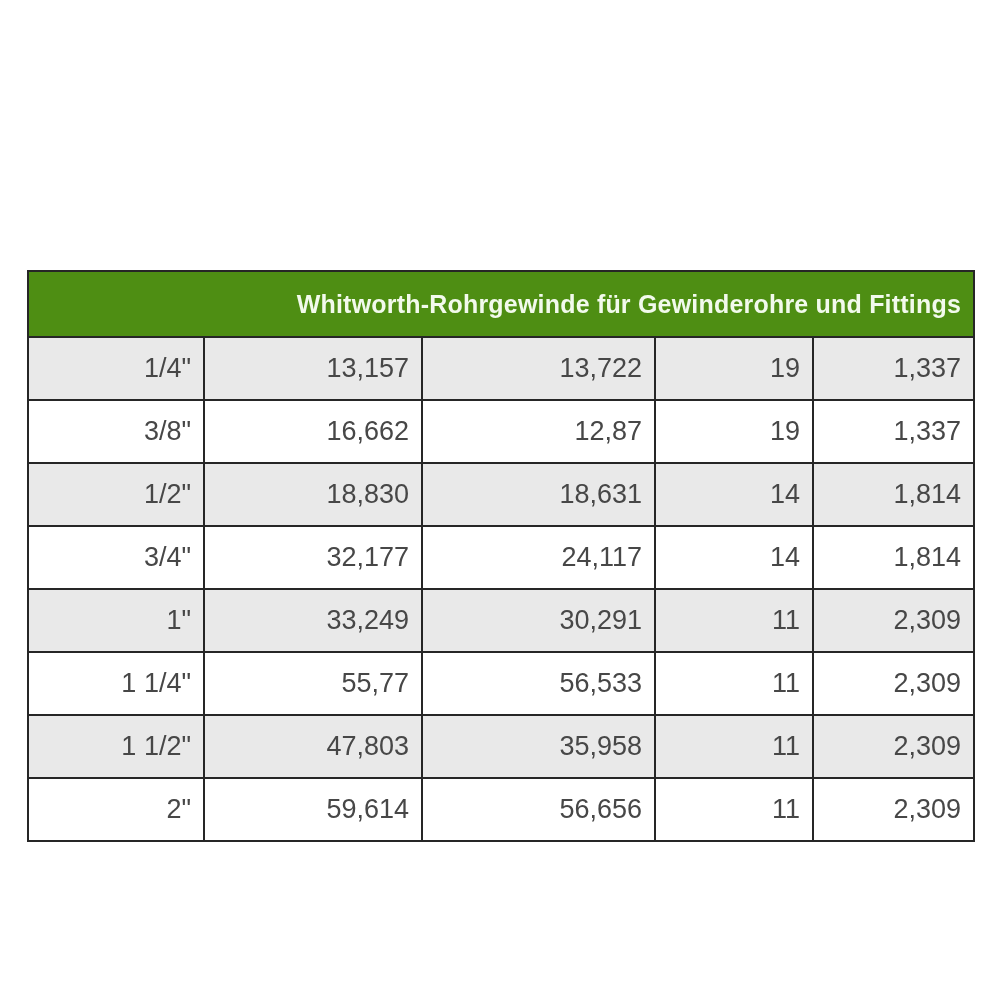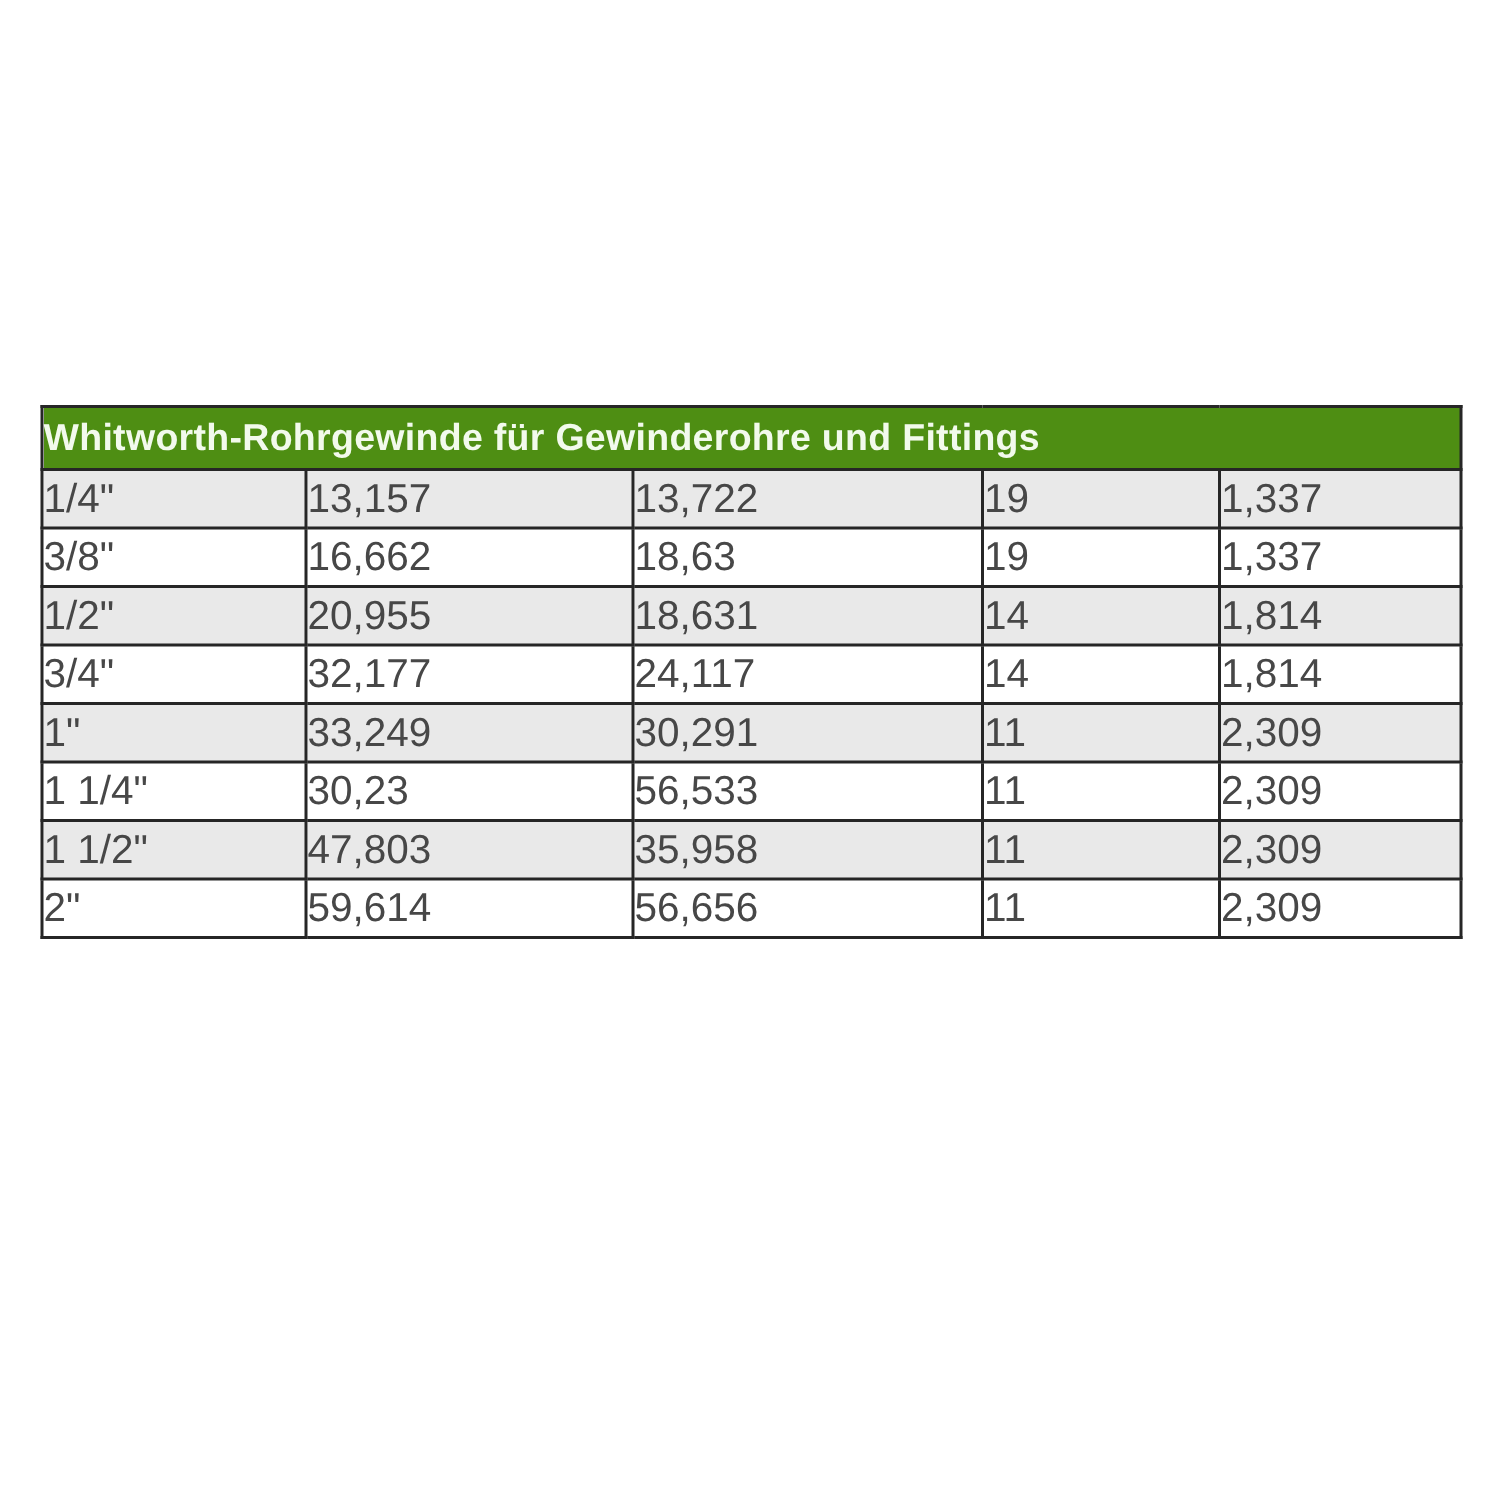--- a/index.html
+++ b/index.html
@@ -19,23 +19,23 @@
   }
   table.thread-table {
     border-collapse: collapse;
     table-layout: fixed;
     width: 100%;
     border: 2px solid var(--border, #222222);
   }
   table.thread-table th,
   table.thread-table td {
     border: 2px solid var(--border, #2e2e2e);
-    text-align: left;
+    text-align: right;
     vertical-align: middle;
-    padding: 0;
+    padding: 12px;
     overflow: hidden;
   }
   .title-cell {
     background: var(--title-bg, #4e8e13);
     color: var(--title-text, #f2faec);
     font-size: 25px;
     font-weight: bold;
     height: 40px;
     letter-spacing: 0.2px;
   }
@@ -79,48 +79,48 @@
         <tr>
     <td>1/4"</td>
     <td>13,157</td>
     <td>13,722</td>
     <td>19</td>
     <td>1,337</td>
   </tr>
         <tr>
     <td>3/8"</td>
     <td>16,662</td>
-    <td>18,63</td>
+    <td>12,87</td>
     <td>19</td>
     <td>1,337</td>
   </tr>
         <tr>
     <td>1/2"</td>
-    <td>20,955</td>
+    <td>18,830</td>
     <td>18,631</td>
     <td>14</td>
     <td>1,814</td>
   </tr>
         <tr>
     <td>3/4"</td>
     <td>32,177</td>
     <td>24,117</td>
     <td>14</td>
     <td>1,814</td>
   </tr>
         <tr>
     <td>1"</td>
     <td>33,249</td>
     <td>30,291</td>
     <td>11</td>
     <td>2,309</td>
   </tr>
         <tr>
     <td>1 1/4"</td>
-    <td>30,23</td>
+    <td>55,77</td>
     <td>56,533</td>
     <td>11</td>
     <td>2,309</td>
   </tr>
         <tr>
     <td>1 1/2"</td>
     <td>47,803</td>
     <td>35,958</td>
     <td>11</td>
     <td>2,309</td>

